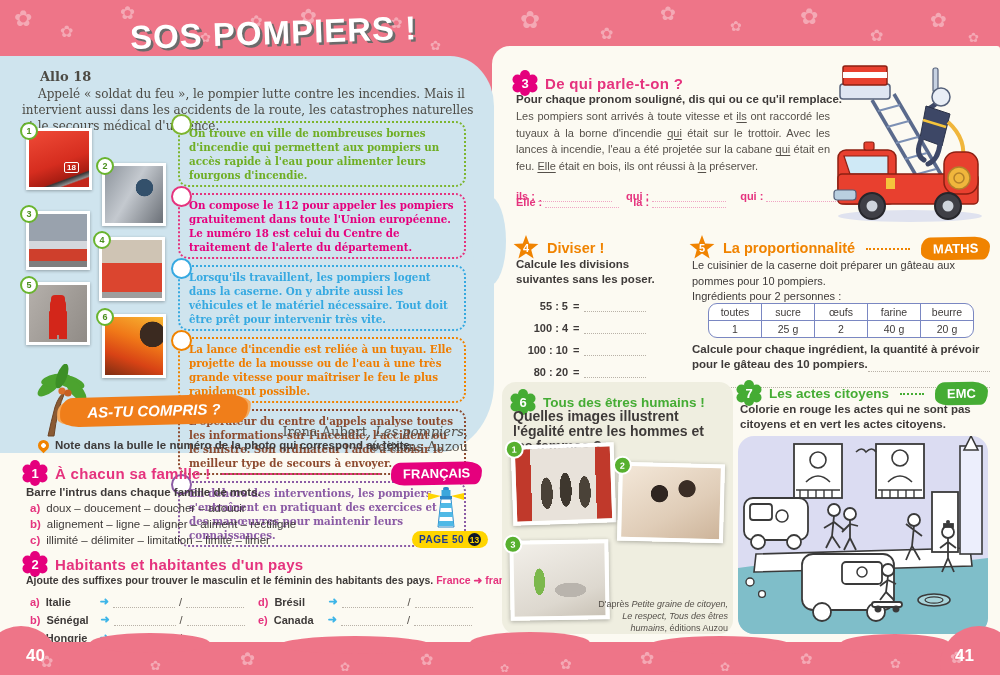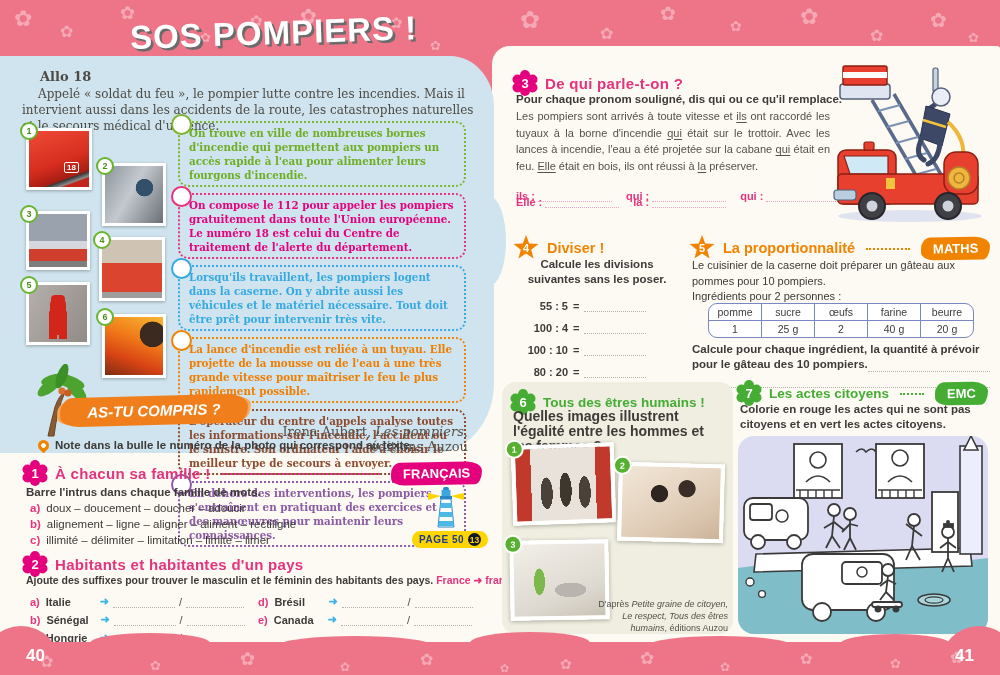--- a/index.html
+++ b/index.html
@@ -109,21 +109,21 @@
   #fill1{left:516px;top:190px;}
   #fill2{left:516px;top:196px;justify-content:space-between;}
   .fill-cell{display:flex;align-items:flex-end;margin-right:14px;}
   .fill-cell .dots{width:74px;margin-left:3px;}
 
   
   #truck{left:826px;top:56px;}
 
   
   #ex4-head{left:512px;top:234px;}
-  #ex4-instr{left:516px;top:257px;width:162px;font-size:11.5px;font-weight:bold;line-height:15px;text-align:center;}
+  #ex4-instr{left:516px;top:257px;width:162px;font-size:11.5px;font-weight:bold;line-height:15px;}
   #divs{position:absolute;left:518px;top:290px;font-size:11px;font-weight:bold;color:#3e3a39;}
   .div-row{display:flex;align-items:flex-end;height:22px;}
   .div-ex{width:50px;text-align:right;}
   .div-eq{margin:0 5px;}
   .div-row .dots{width:62px;}
 
   
   #ex5-head{left:688px;top:234px;width:302px;}
   #ex5-text{left:692px;top:257px;width:302px;font-size:11px;line-height:16px;}
   #ex5-cap{left:692px;top:290px;font-size:11px;}
@@ -489,21 +489,21 @@
       <text x="14" y="18" text-anchor="middle" font-size="11" font-weight="bold" fill="#fff">5</text>
     </svg>
     <span class="sec-title-orange">La proportionnalité</span>
     <span class="leader" style="border-color:#f08300"></span>
     <span class="subject-badge bg-orange">MATHS</span>
   </div>
   <div id="ex5-text" class="abs">Le cuisinier de la caserne doit préparer un gâteau aux pommes pour 10 pompiers.</div>
   <div id="ex5-cap" class="abs">Ingrédients pour 2 personnes :</div>
   <div id="ing-table">
     <div class="trow" id="tbl-head">
-        <div class="cell">pomme</div>
+        <div class="cell">toutes</div>
         <div class="cell">sucre</div>
         <div class="cell">œufs</div>
         <div class="cell">farine</div>
         <div class="cell">beurre</div>
       </div>
     <div class="trow" id="tbl-vals">
         <div class="cell">1</div>
         <div class="cell">25 g</div>
         <div class="cell">2</div>
         <div class="cell">40 g</div>

